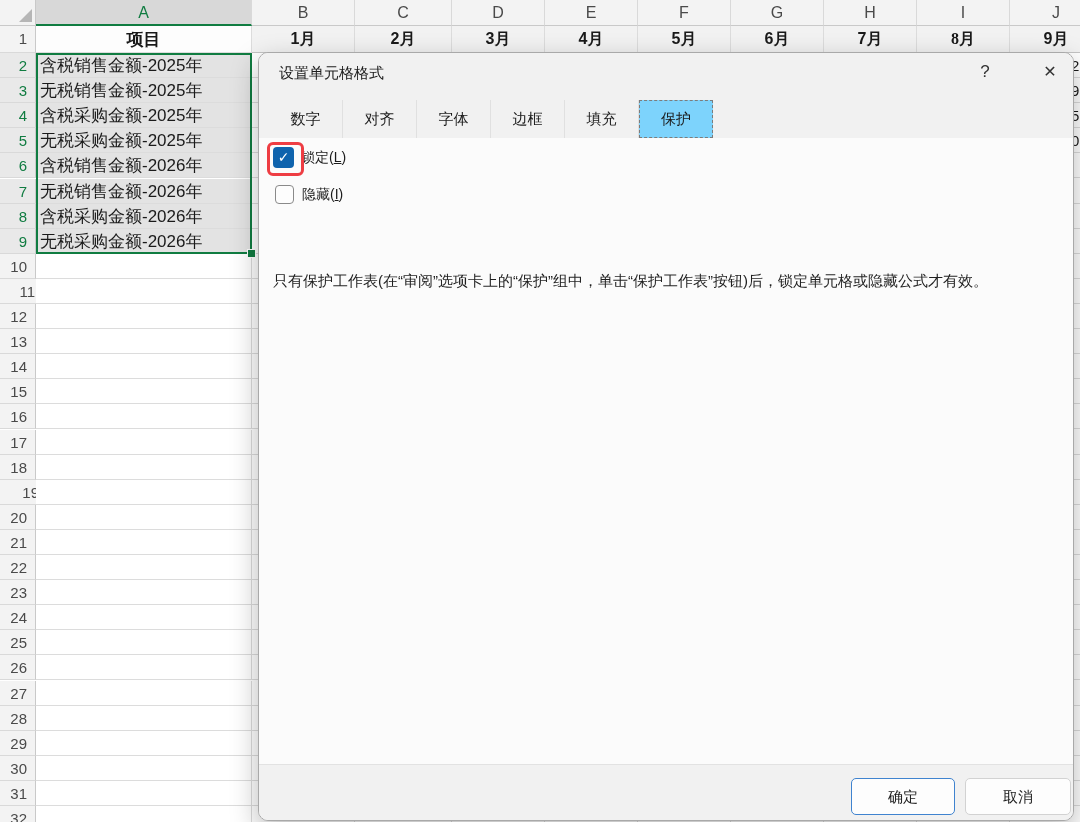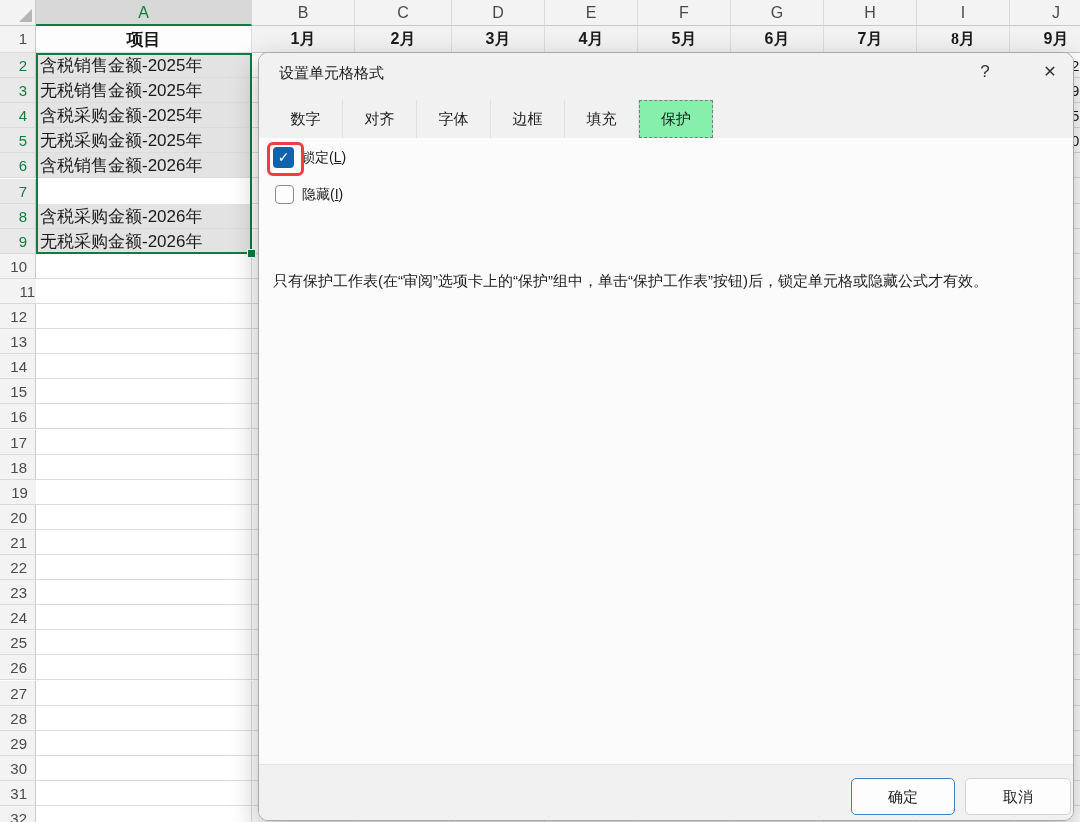--- a/index.html
+++ b/index.html
@@ -38,21 +38,21 @@
   .dlg-top{position:absolute;left:0;top:0;width:100%;height:85px;background:#f1f1f1;}
   .dlg-title{position:absolute;left:20px;top:11px;font-size:15px;color:#1b1b1b;}
   .dlg-help{position:absolute;left:712px;top:5px;width:28px;height:28px;text-align:center;
     line-height:28px;font-size:17px;color:#333;cursor:pointer;}
   .dlg-close{position:absolute;left:776px;top:5px;width:30px;height:28px;text-align:center;
     line-height:28px;font-size:16px;color:#333;cursor:pointer;}
   .tabs{position:absolute;left:10px;top:47px;height:38px;display:flex;}
   .tab{width:74px;height:38px;line-height:38px;text-align:center;font-size:15px;color:#1b1b1b;
     box-sizing:border-box;border-right:1px solid #e0e0e0;cursor:pointer;}
   .tab:last-child{border-right:none;}
-  .tab.active{background:#86efac;border:1px dashed #7c7c7c;line-height:36px;}
+  .tab.active{background:#7dd3fc;border:1px dashed #7c7c7c;line-height:36px;}
   .dlg-body{position:absolute;left:0;top:85px;width:100%;height:626px;background:#fbfbfb;}
   .redbox{position:absolute;left:8px;top:4px;width:37px;height:34px;border:3px solid var(--hl-red);
     border-radius:6px;box-sizing:border-box;z-index:5;}
   .cb-row{position:absolute;left:14px;display:flex;align-items:center;}
   .cb-row1{top:9px;}
   .cb-row2{top:47px;}
   .cbox{width:21px;height:21px;border-radius:4px;box-sizing:border-box;margin-right:7px;}
   .cbox.checked{background:var(--cb-blue);color:#fff;text-align:center;line-height:21px;font-size:14px;}
   .cbox.unchecked{width:19px;height:19px;background:#fdfdfd;border:1px solid #8a8a8a;margin-left:2px;margin-right:8px;}
   .cb-label{font-size:14px;color:#1b1b1b;}
@@ -94,21 +94,21 @@
     <div class="gcell rowhead sel" style="left: 0px; top: 228.7px; width: 36px; height: 25.1px;">9</div>
     <div class="gcell rowhead" style="left: 0px; top: 253.8px; width: 36px; height: 25.1px;">10</div>
     <div class="gcell rowhead" style="left: 0px; top: 278.9px; width: 44px; height: 25.1px;">11</div>
     <div class="gcell rowhead" style="left: 0px; top: 304px; width: 36px; height: 25.1px;">12</div>
     <div class="gcell rowhead" style="left: 0px; top: 329.1px; width: 36px; height: 25.1px;">13</div>
     <div class="gcell rowhead" style="left: 0px; top: 354.2px; width: 36px; height: 25.1px;">14</div>
     <div class="gcell rowhead" style="left: 0px; top: 379.3px; width: 36px; height: 25.1px;">15</div>
     <div class="gcell rowhead" style="left: 0px; top: 404.4px; width: 36px; height: 25.1px;">16</div>
     <div class="gcell rowhead" style="left: 0px; top: 429.5px; width: 36px; height: 25.1px;">17</div>
     <div class="gcell rowhead" style="left: 0px; top: 454.6px; width: 36px; height: 25.1px;">18</div>
-    <div class="gcell rowhead" style="left: 0px; top: 479.7px; width: 48px; height: 25.1px; text-align: center;">19</div>
+    <div class="gcell rowhead" style="left: 0px; top: 479.7px; width: 48px; height: 25.1px;">19</div>
     <div class="gcell rowhead" style="left: 0px; top: 504.8px; width: 36px; height: 25.1px;">20</div>
     <div class="gcell rowhead" style="left: 0px; top: 529.9px; width: 36px; height: 25.1px;">21</div>
     <div class="gcell rowhead" style="left: 0px; top: 555px; width: 36px; height: 25.1px;">22</div>
     <div class="gcell rowhead" style="left: 0px; top: 580.1px; width: 36px; height: 25.1px;">23</div>
     <div class="gcell rowhead" style="left: 0px; top: 605.2px; width: 36px; height: 25.1px;">24</div>
     <div class="gcell rowhead" style="left: 0px; top: 630.3px; width: 36px; height: 25.1px;">25</div>
     <div class="gcell rowhead" style="left: 0px; top: 655.4px; width: 36px; height: 25.1px;">26</div>
     <div class="gcell rowhead" style="left: 0px; top: 680.5px; width: 36px; height: 25.1px;">27</div>
     <div class="gcell rowhead" style="left: 0px; top: 705.6px; width: 36px; height: 25.1px;">28</div>
     <div class="gcell rowhead" style="left: 0px; top: 730.7px; width: 36px; height: 25.1px;">29</div>
@@ -168,20 +168,21 @@
     <div class="gcell cell selcell" style="left: 36px; top: 153.4px; width: 216px; height: 25.1px;">含税销售金额-2026年</div>
     <div class="gcell cell" style="left: 252px; top: 153.4px; width: 103px; height: 25.1px;"></div>
     <div class="gcell cell" style="left: 355px; top: 153.4px; width: 97px; height: 25.1px;"></div>
     <div class="gcell cell" style="left: 452px; top: 153.4px; width: 93px; height: 25.1px;"></div>
     <div class="gcell cell" style="left: 545px; top: 153.4px; width: 93px; height: 25.1px;"></div>
     <div class="gcell cell" style="left: 638px; top: 153.4px; width: 93px; height: 25.1px;"></div>
     <div class="gcell cell" style="left: 731px; top: 153.4px; width: 93px; height: 25.1px;"></div>
     <div class="gcell cell" style="left: 824px; top: 153.4px; width: 93px; height: 25.1px;"></div>
     <div class="gcell cell" style="left: 917px; top: 153.4px; width: 93px; height: 25.1px;"></div>
     <div class="gcell cell" style="left: 1010px; top: 153.4px; width: 93px; height: 25.1px;"></div>
+    <div class="gcell cell selcell" style="left: 36px; top: 178.5px; width: 216px; height: 25.1px;">无税销售金额-2026年</div>
     <div class="gcell cell" style="left: 252px; top: 178.5px; width: 103px; height: 25.1px;"></div>
     <div class="gcell cell" style="left: 355px; top: 178.5px; width: 97px; height: 25.1px;"></div>
     <div class="gcell cell" style="left: 452px; top: 178.5px; width: 93px; height: 25.1px;"></div>
     <div class="gcell cell" style="left: 545px; top: 178.5px; width: 93px; height: 25.1px;"></div>
     <div class="gcell cell" style="left: 638px; top: 178.5px; width: 93px; height: 25.1px;"></div>
     <div class="gcell cell" style="left: 731px; top: 178.5px; width: 93px; height: 25.1px;"></div>
     <div class="gcell cell" style="left: 824px; top: 178.5px; width: 93px; height: 25.1px;"></div>
     <div class="gcell cell" style="left: 917px; top: 178.5px; width: 93px; height: 25.1px;"></div>
     <div class="gcell cell" style="left: 1010px; top: 178.5px; width: 93px; height: 25.1px;"></div>
     <div class="gcell cell selcell" style="left: 36px; top: 203.6px; width: 216px; height: 25.1px;">含税采购金额-2026年</div>

